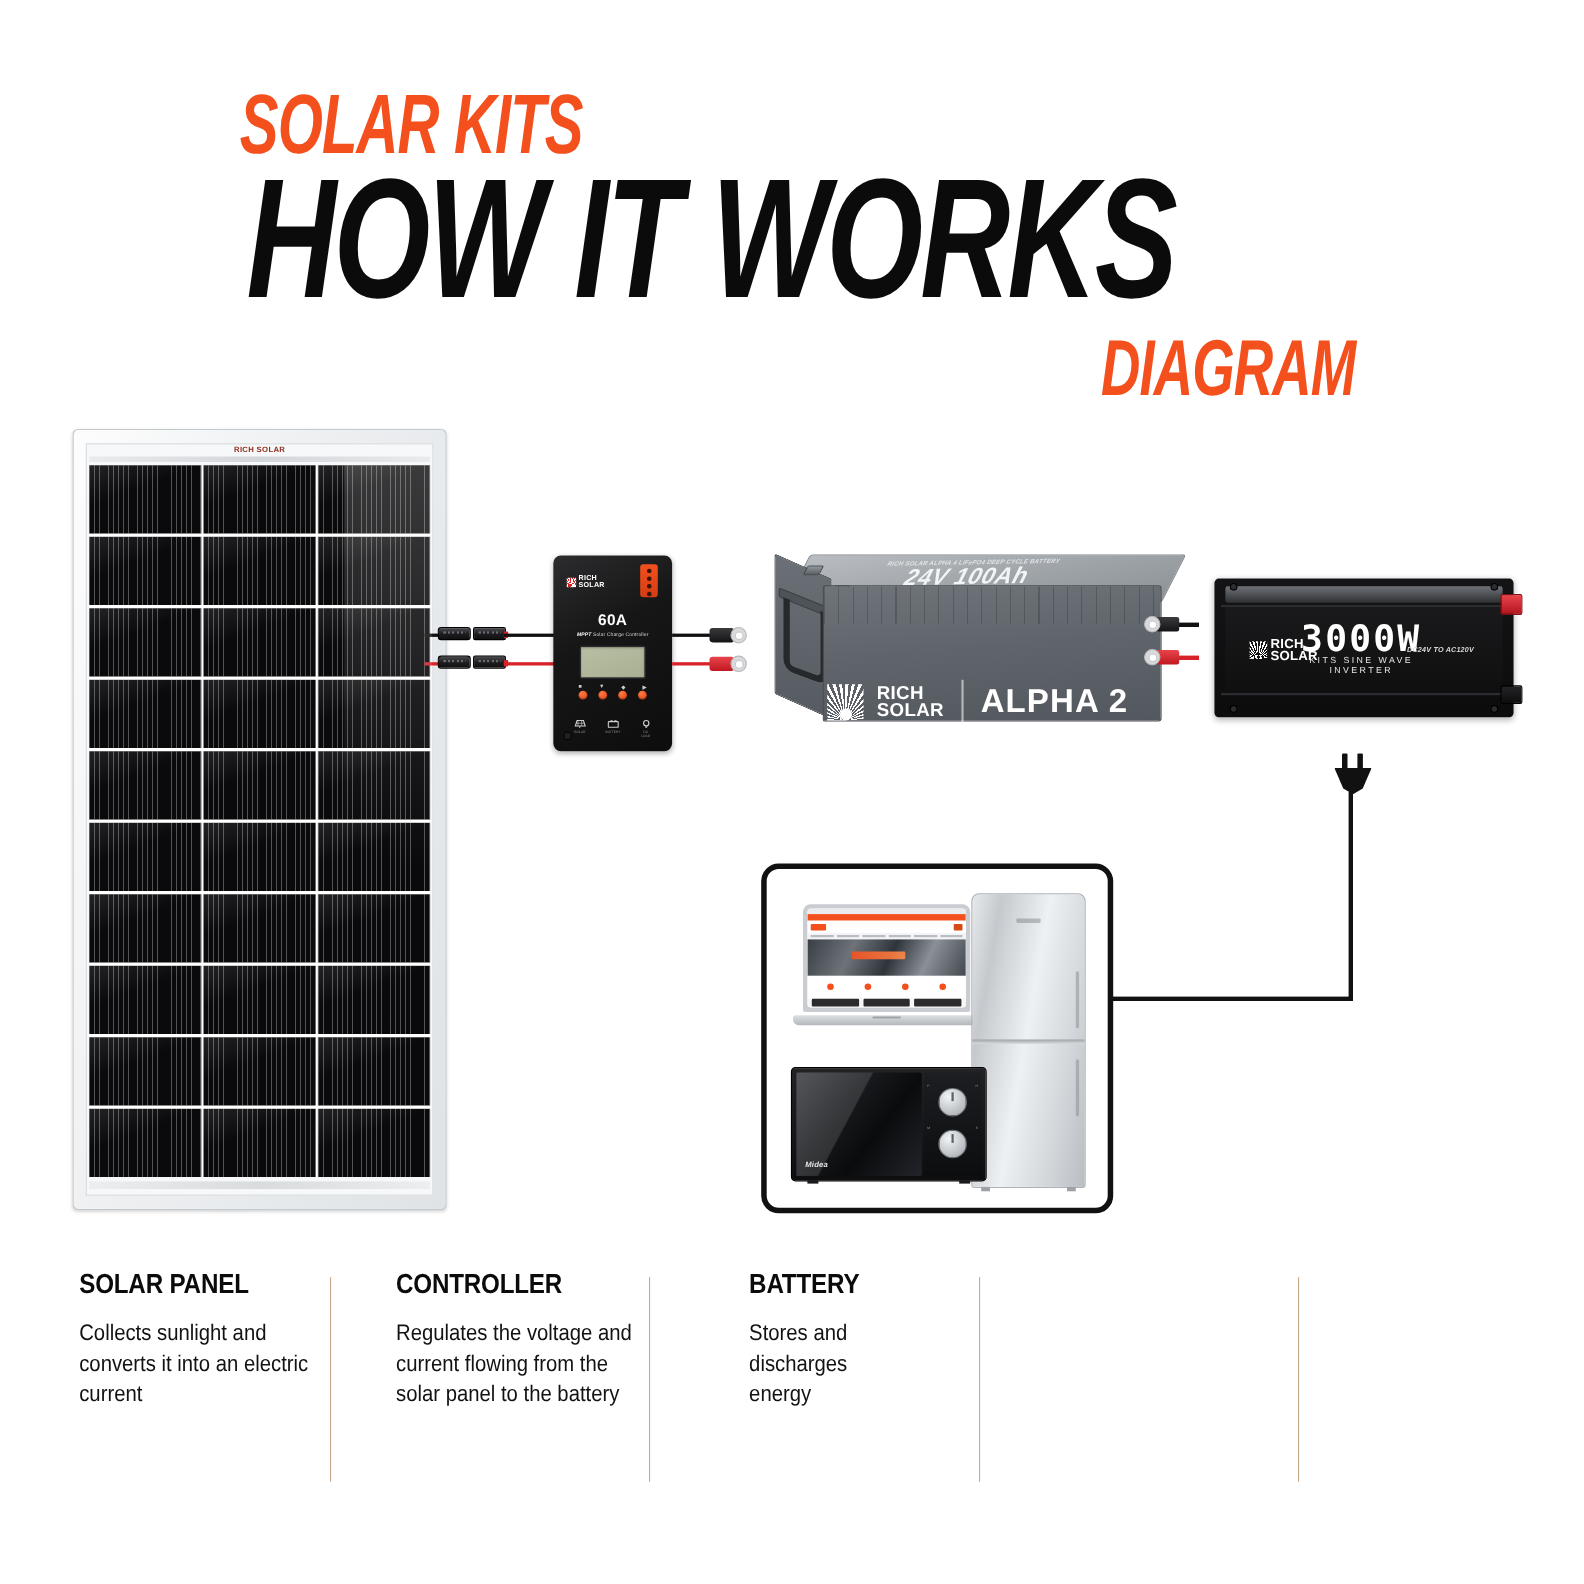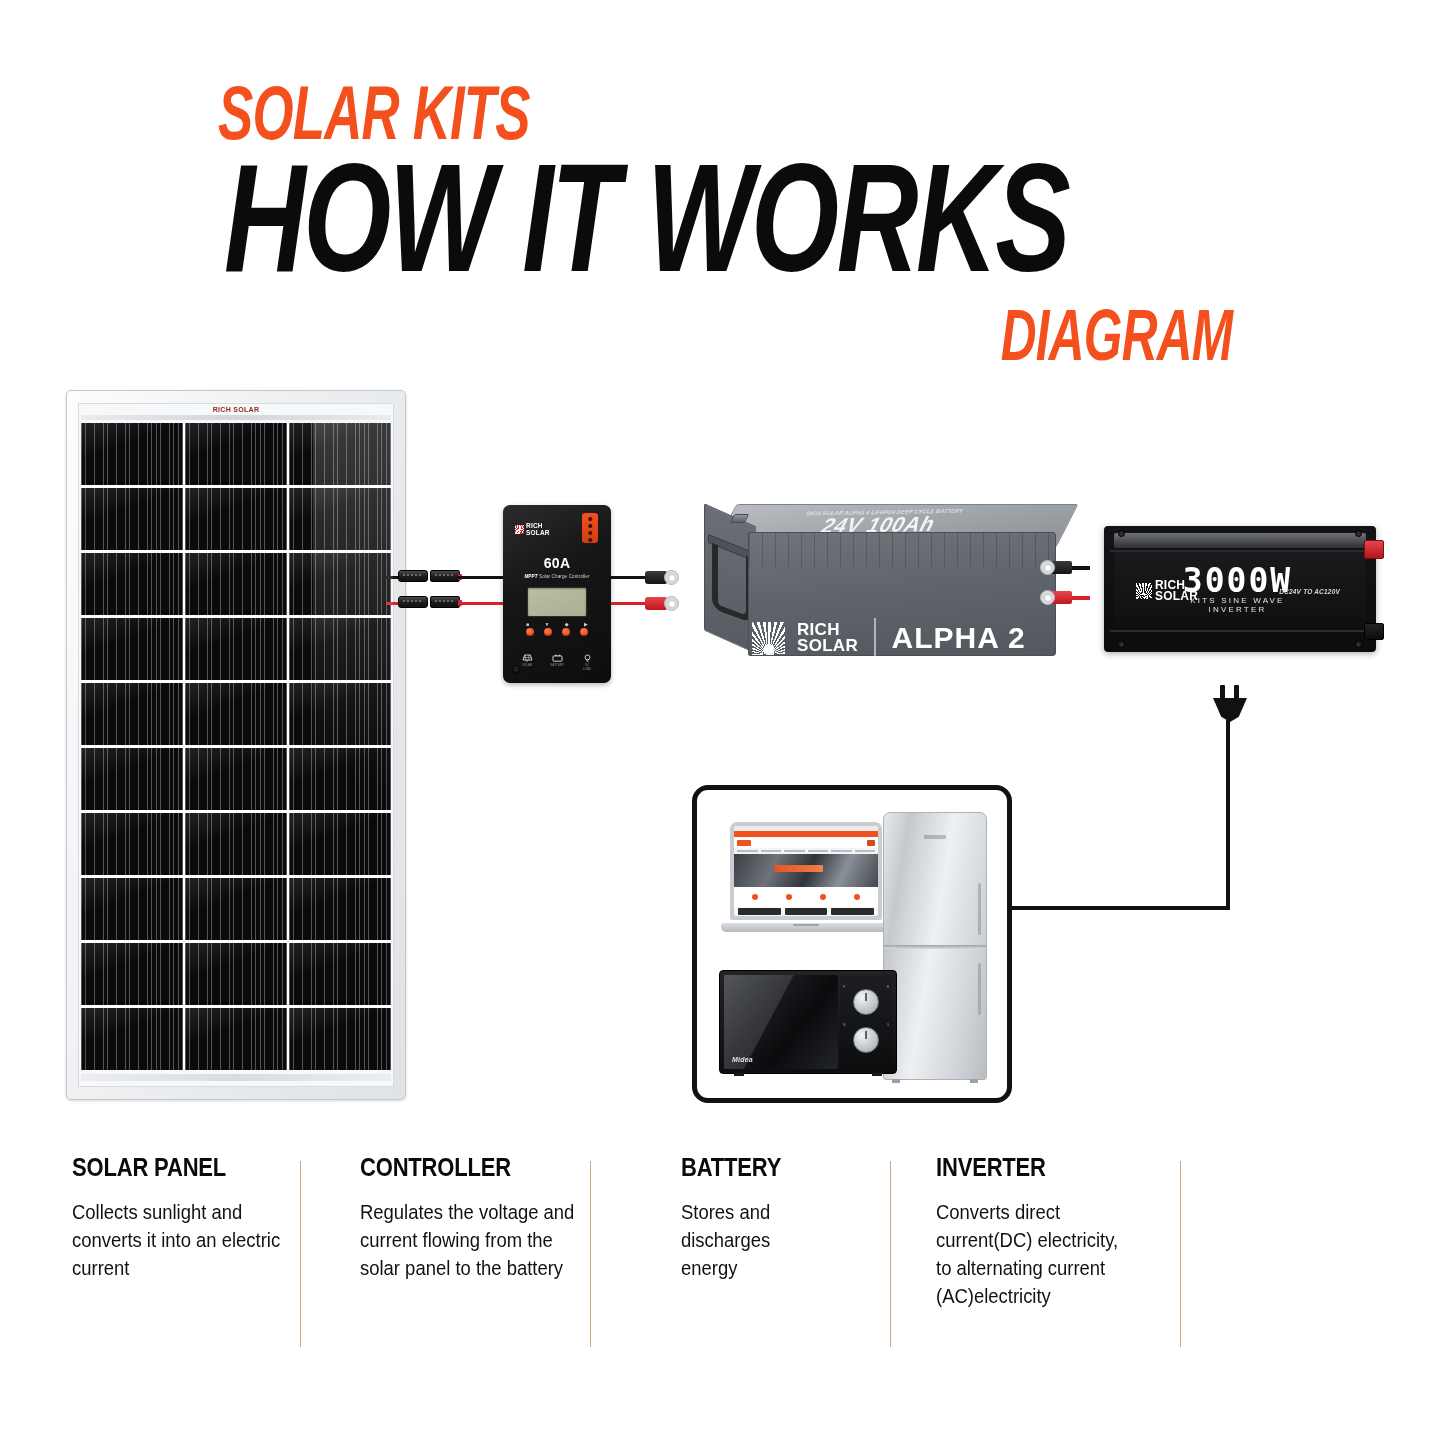--- a/index.html
+++ b/index.html
@@ -551,21 +551,17 @@
       <p>Collects sunlight and converts it into an electric current</p>
     </div>
     <div class="lcol" style="left: 360px; width: 238.889px;">
       <h3>CONTROLLER</h3>
       <p>Regulates the voltage and current flowing from the solar panel to the battery</p>
     </div>
     <div class="lcol" style="left: 681px; width: 166.667px;">
       <h3>BATTERY</h3>
       <p>Stores and discharges energy</p>
     </div>
-    <div class="lcol" style="left: 936px; width: 222.222px;">
-      <h3>INVERTER</h3>
-      <p>Converts direct current(DC) electricity, to alternating current (AC)electricity</p>
-    </div>
     <div class="ldiv" style="left: 300px; background: rgb(201, 169, 140);"></div>
     <div class="ldiv" style="left: 590px; background: rgb(201, 169, 140);"></div>
     <div class="ldiv" style="left: 890px; background: rgb(201, 169, 140);"></div>
     <div class="ldiv" style="left: 1180px; background: rgb(201, 169, 140);"></div>
   </div>
 
 </body></html>

